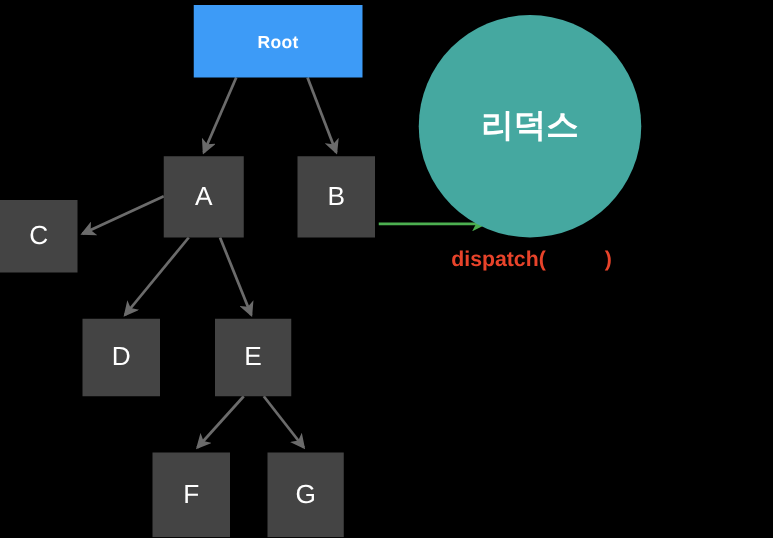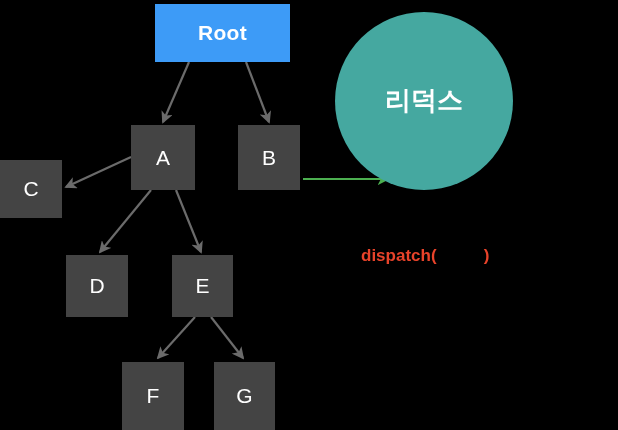--- a/index.html
+++ b/index.html
@@ -27,21 +27,21 @@
     position: absolute;
     display: flex;
     align-items: center;
     justify-content: center;
     color: #ffffff;
     box-sizing: border-box;
   }
   .node-root {
     background: #3d9bf7;
     font-weight: bold;
-    font-size: 21px;
+    font-size: 14px;
     letter-spacing: 0.3px;
   }
   .node-box {
     background: #444444;
     font-size: 21px;
     font-weight: normal;
   }
   .store-circle {
     position: absolute;
     border-radius: 50%;
@@ -59,21 +59,20 @@
   .store-line {
     display: block;
     white-space: nowrap;
   }
   .dispatch-label {
     position: absolute;
     color: #e8432a;
     font-weight: bold;
     font-size: 17px;
     white-space: pre;
-    margin-top: 48px;
   }
 </style>
 </head>
 <body>
 
 <div id="canvas">
 
   <svg class="edges" viewBox="0 0 618 430" xmlns="http://www.w3.org/2000/svg">
     <defs>
       <marker id="arrow-gray" viewBox="0 0 10 10" refX="8.5" refY="5" markerWidth="5.5" markerHeight="5.5" orient="auto-start-reverse">

